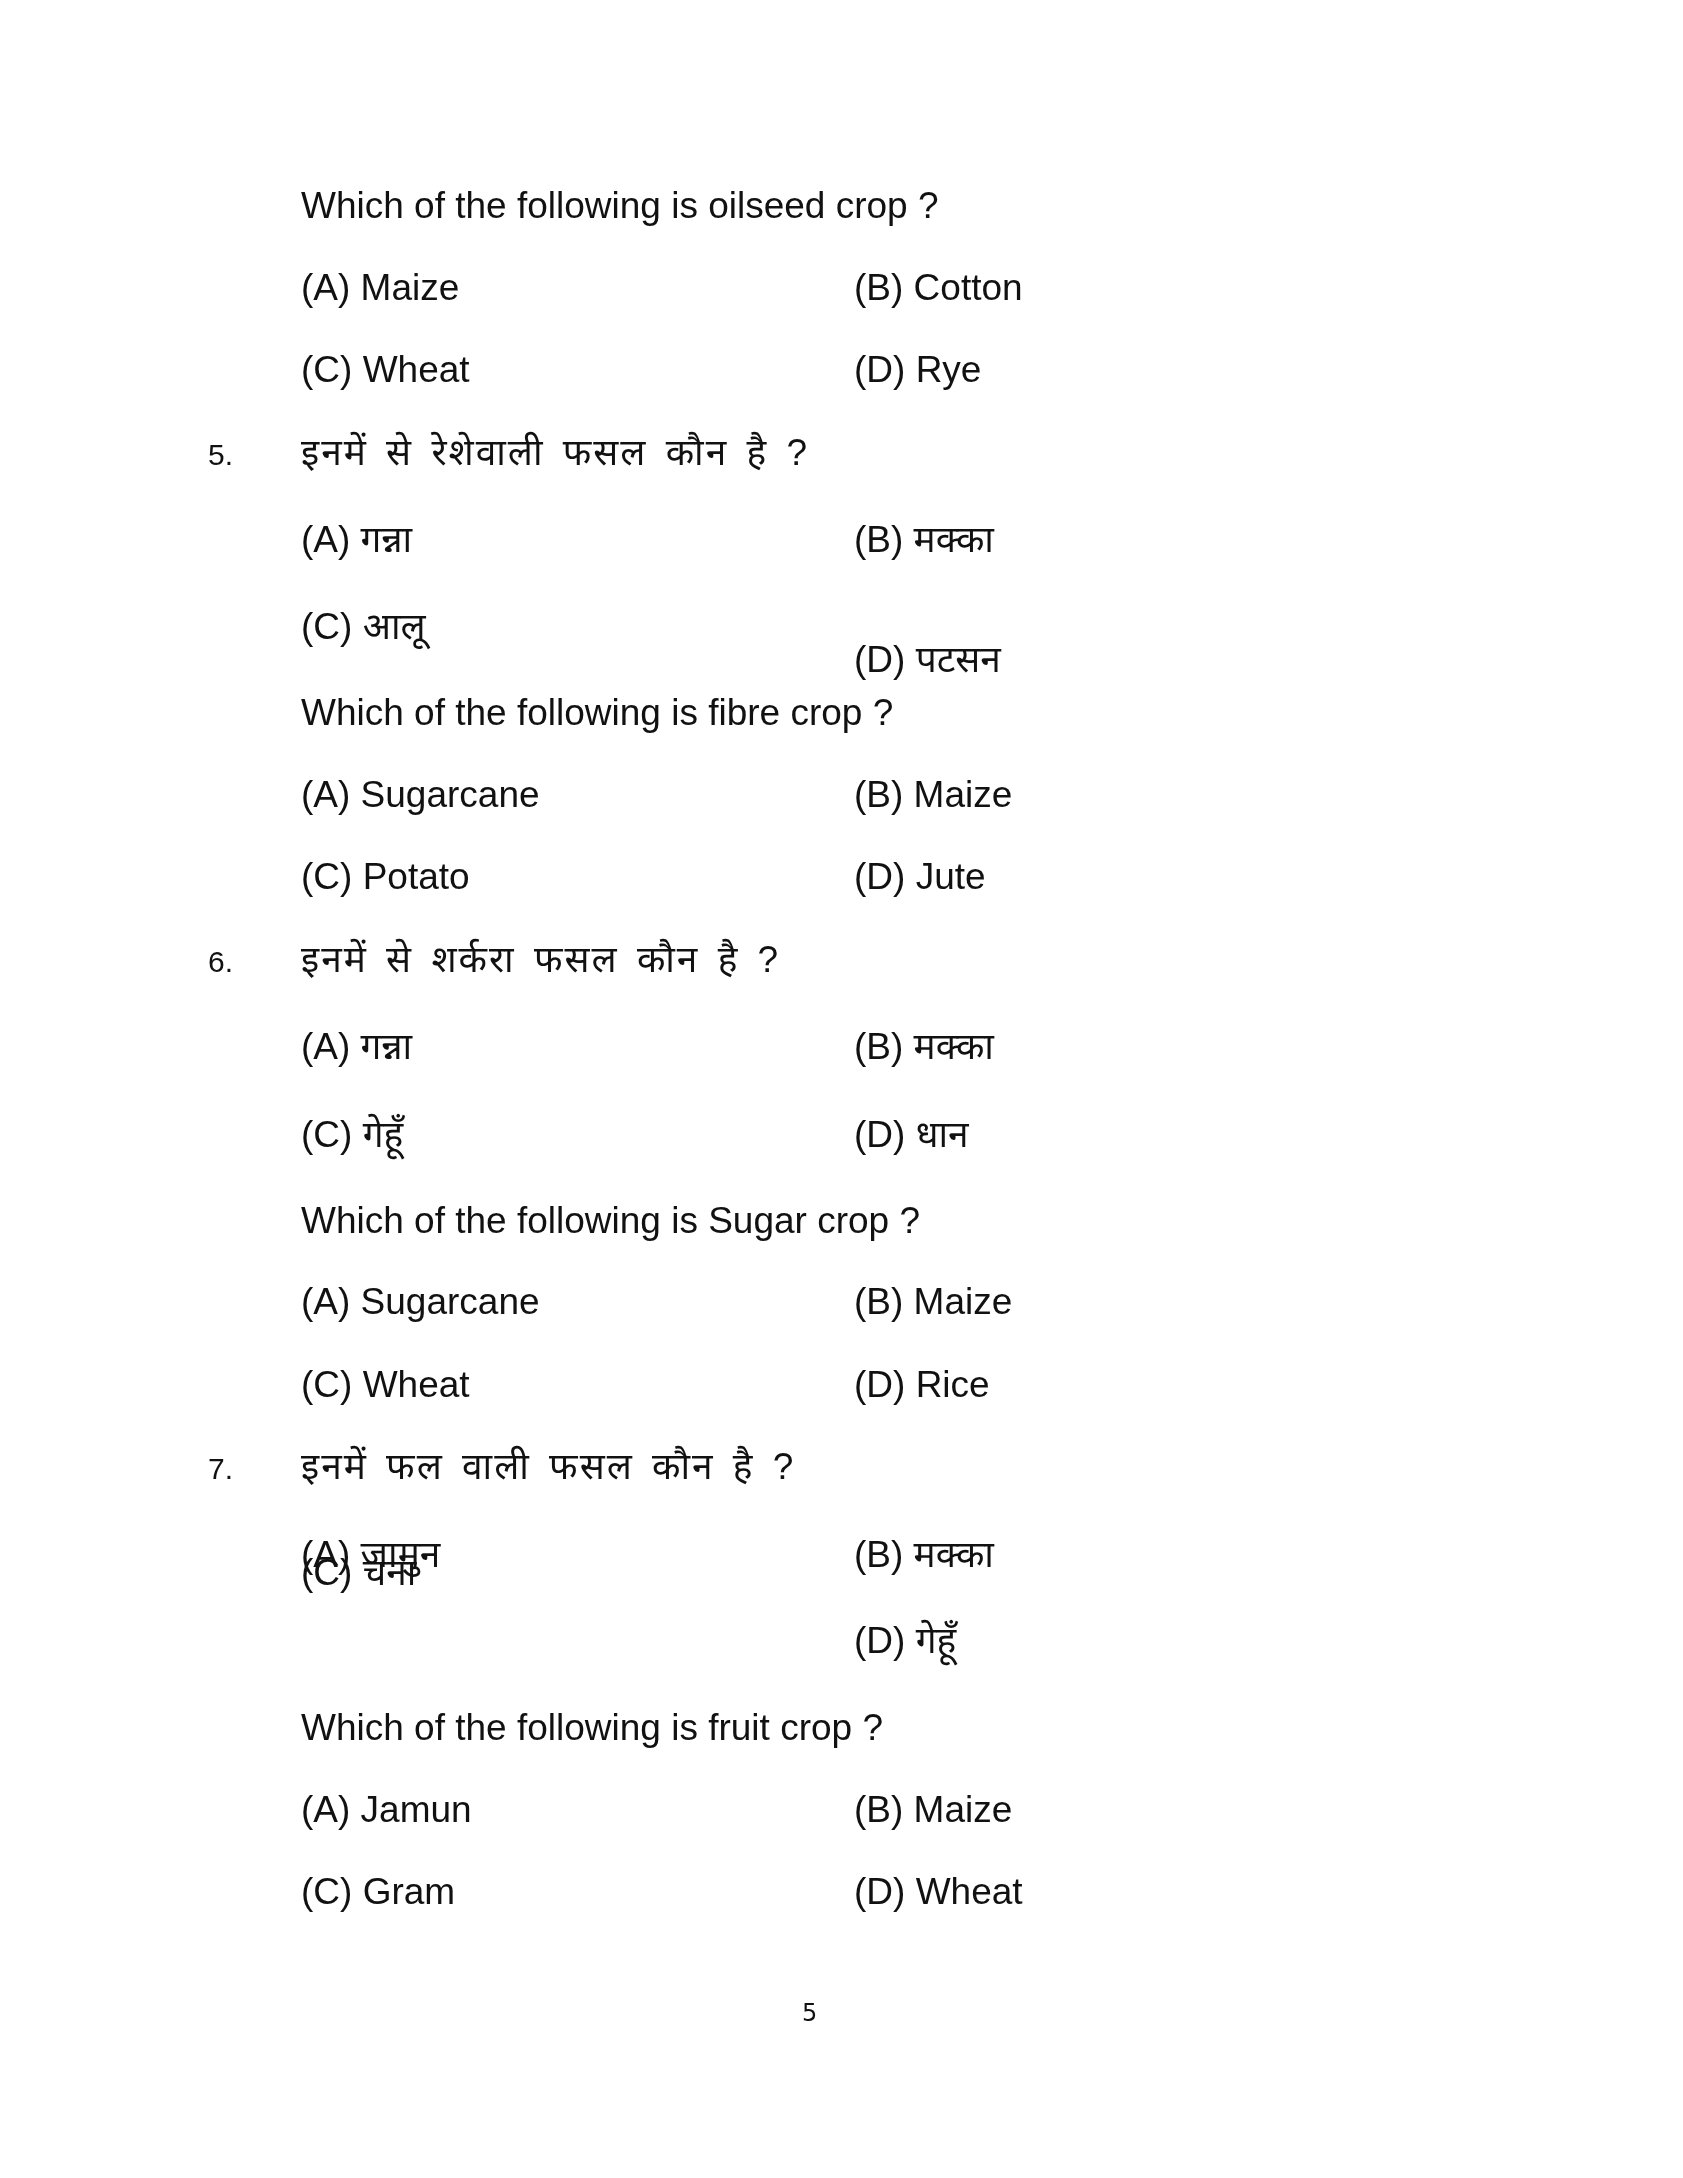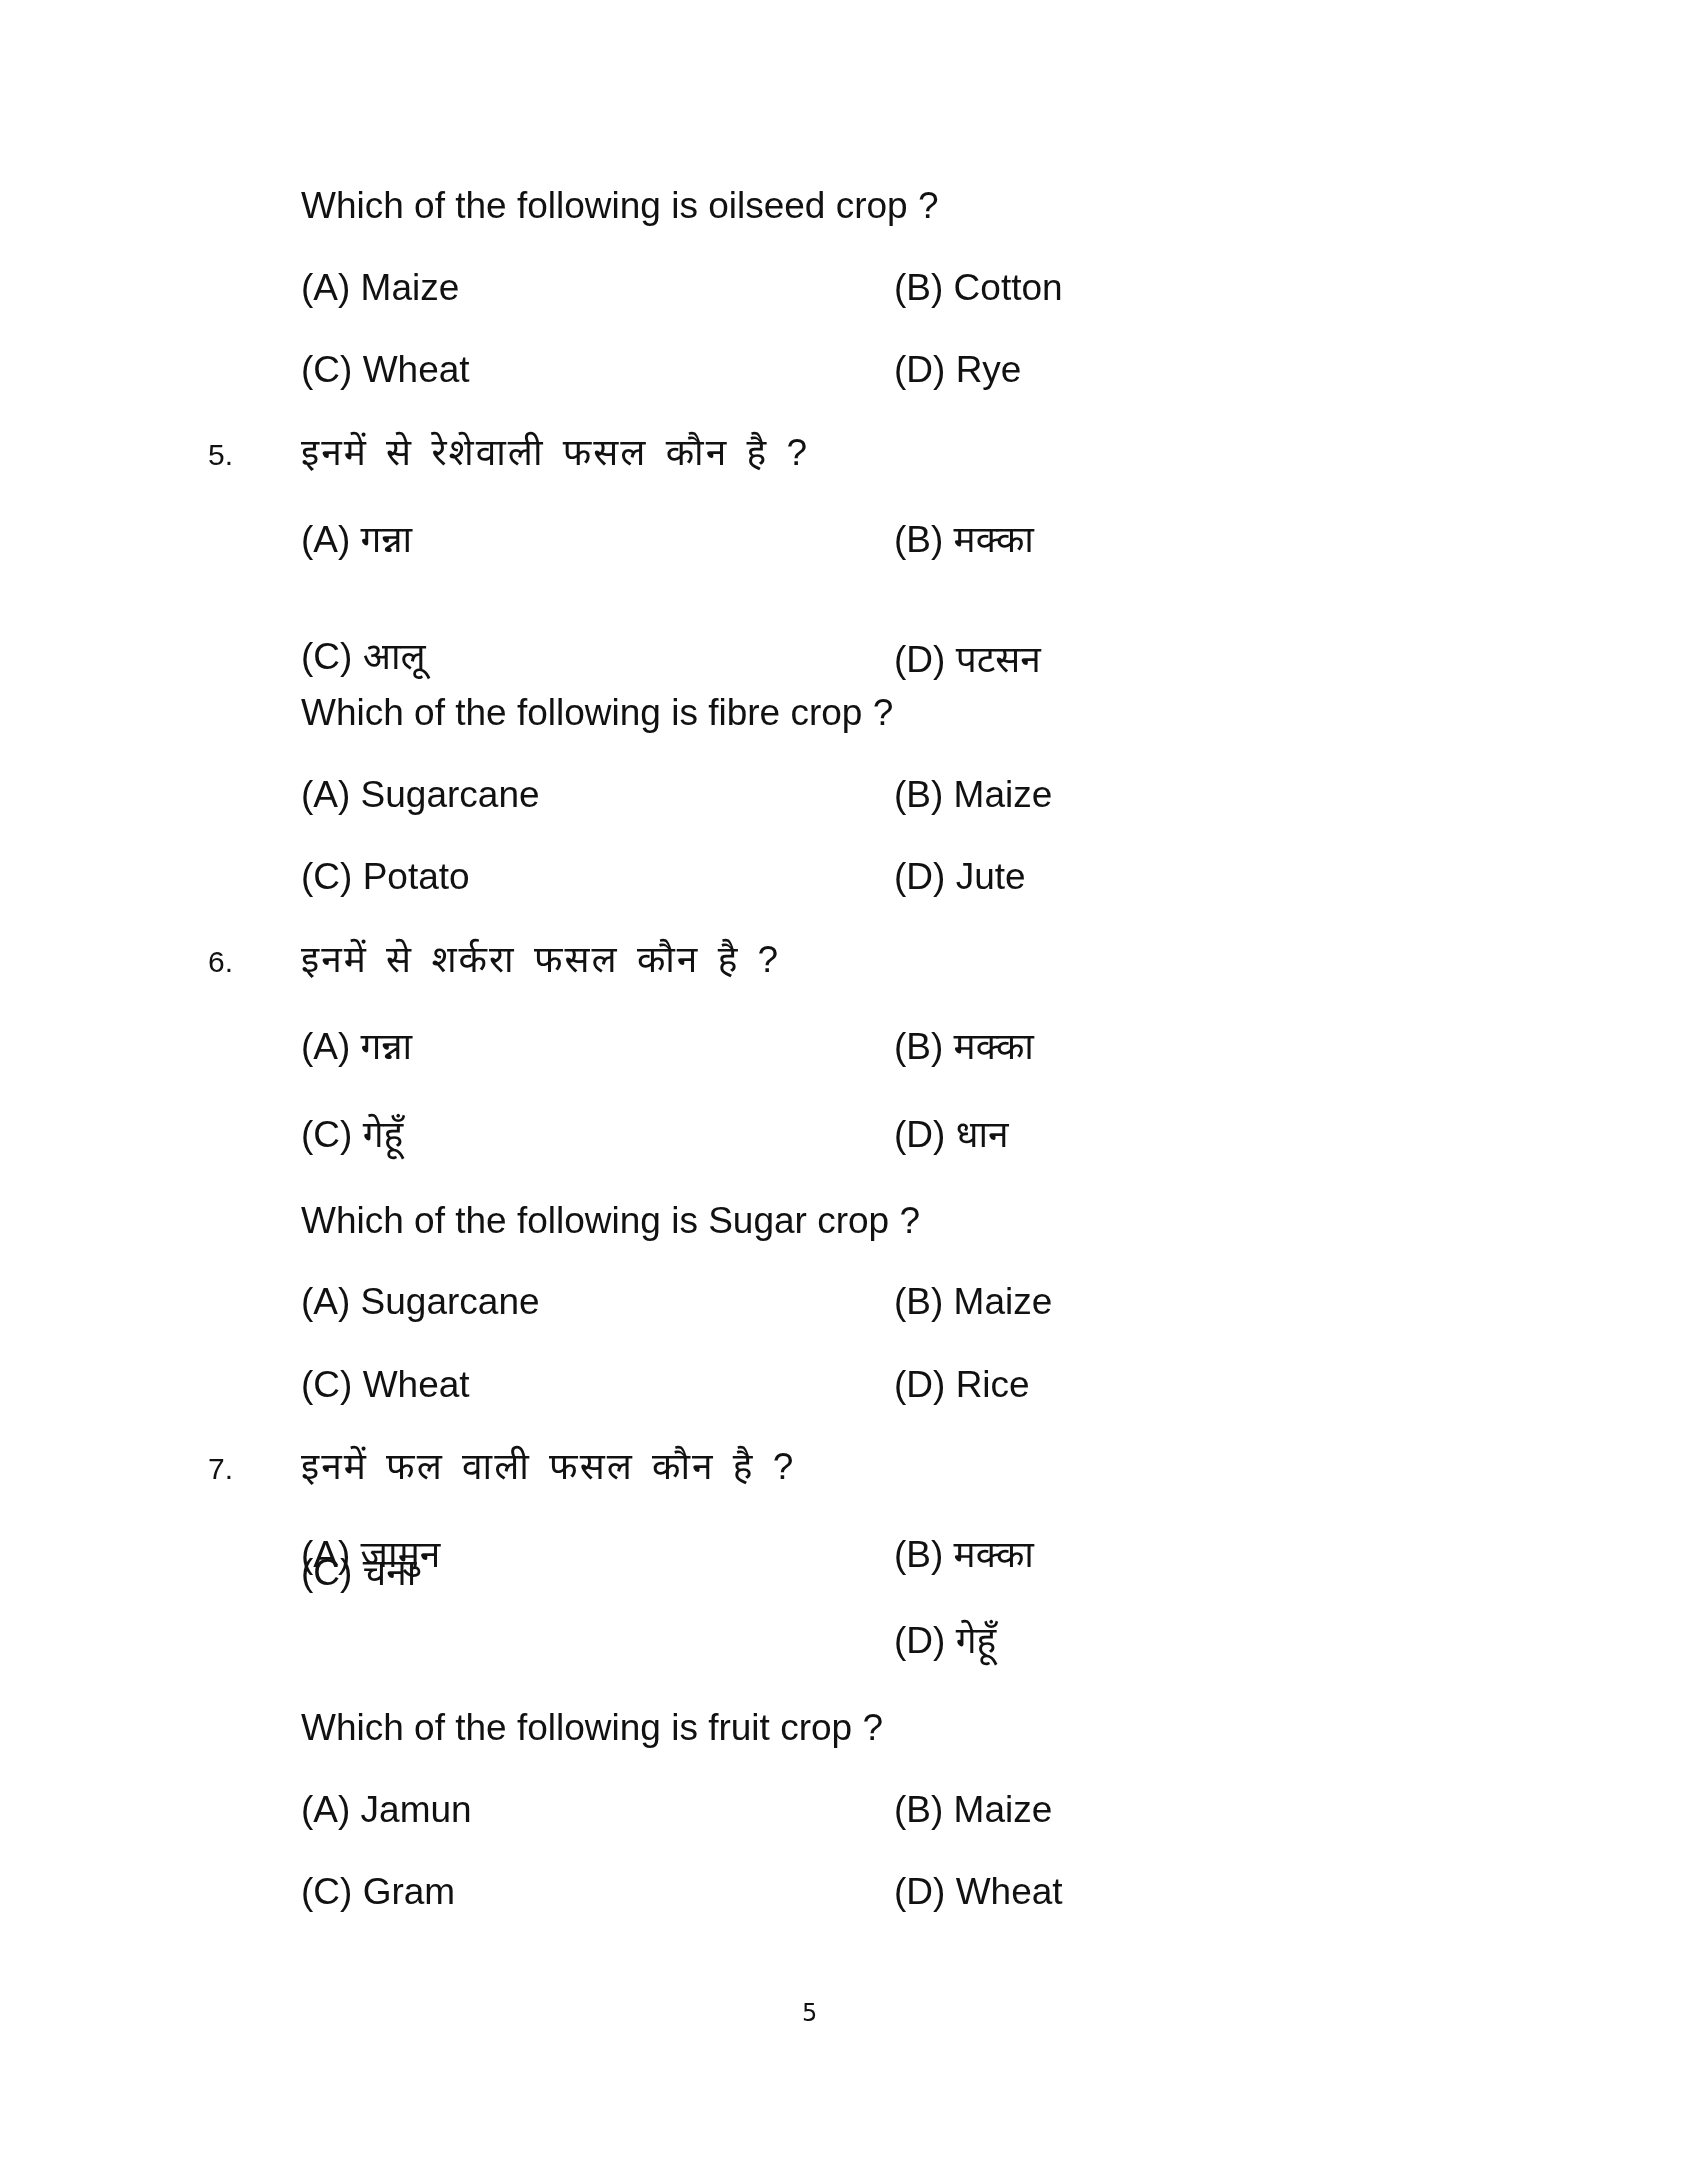--- a/index.html
+++ b/index.html
@@ -1,39 +1,39 @@
 <!DOCTYPE html>
 <html><head>
   <meta charset="utf-8">
   <style>
     html, body { margin: 0; padding: 0; background: #ffffff; }
     body { width: 1683px; height: 2178px; position: relative; overflow: hidden;
            font-family: "Liberation Sans", sans-serif; color: #111111; }
     .line { position: absolute; font-size: 37px; line-height: 44px; white-space: nowrap; text-align: right; }
     .num { position: absolute; font-size: 30px; line-height: 44px; left: 208px; }
     .col-left { left: 301px; }
-    .col-right { left: 854px; margin-left: 40px; }
+    .col-right { left: 854px; }
     .hindi { letter-spacing: 2px; word-spacing: 6px; }
     .pagenum { position: absolute; left: 802px; top: 1998px; font-family: "DejaVu Sans", sans-serif;
                font-size: 24px; line-height: 30px; }
   </style>
 </head>
 <body>
 
 <div class="line col-left" style="top:184px">Which of the following is oilseed crop ?</div>
 <div class="line col-left" style="top:266px">(A) Maize</div>
 <div class="line col-right" style="top:266px">(B) Cotton</div>
 <div class="line col-left" style="top:348px">(C) Wheat</div>
 <div class="line col-right" style="top:348px">(D) Rye</div>
 
 <div class="num" style="top:433px">5.</div>
 <div class="line col-left hindi" style="top:431px">इनमें से रेशेवाली फसल कौन है ?</div>
 <div class="line col-left" style="top:518px">(A) गन्ना</div>
 <div class="line col-right" style="top:518px">(B) मक्का</div>
-<div class="line col-left" style="top:635px">(C) आलू</div>
+<div class="line col-left" style="top:605px">(C) आलू</div>
 <div class="line col-right" style="top:638px">(D) पटसन</div>
 
 <div class="line col-left" style="top:691px">Which of the following is fibre crop ?</div>
 <div class="line col-left" style="top:773px">(A) Sugarcane</div>
 <div class="line col-right" style="top:773px">(B) Maize</div>
 <div class="line col-left" style="top:855px">(C) Potato</div>
 <div class="line col-right" style="top:855px">(D) Jute</div>
 
 <div class="num" style="top:940px">6.</div>
 <div class="line col-left hindi" style="top:938px">इनमें से शर्करा फसल कौन है ?</div>

